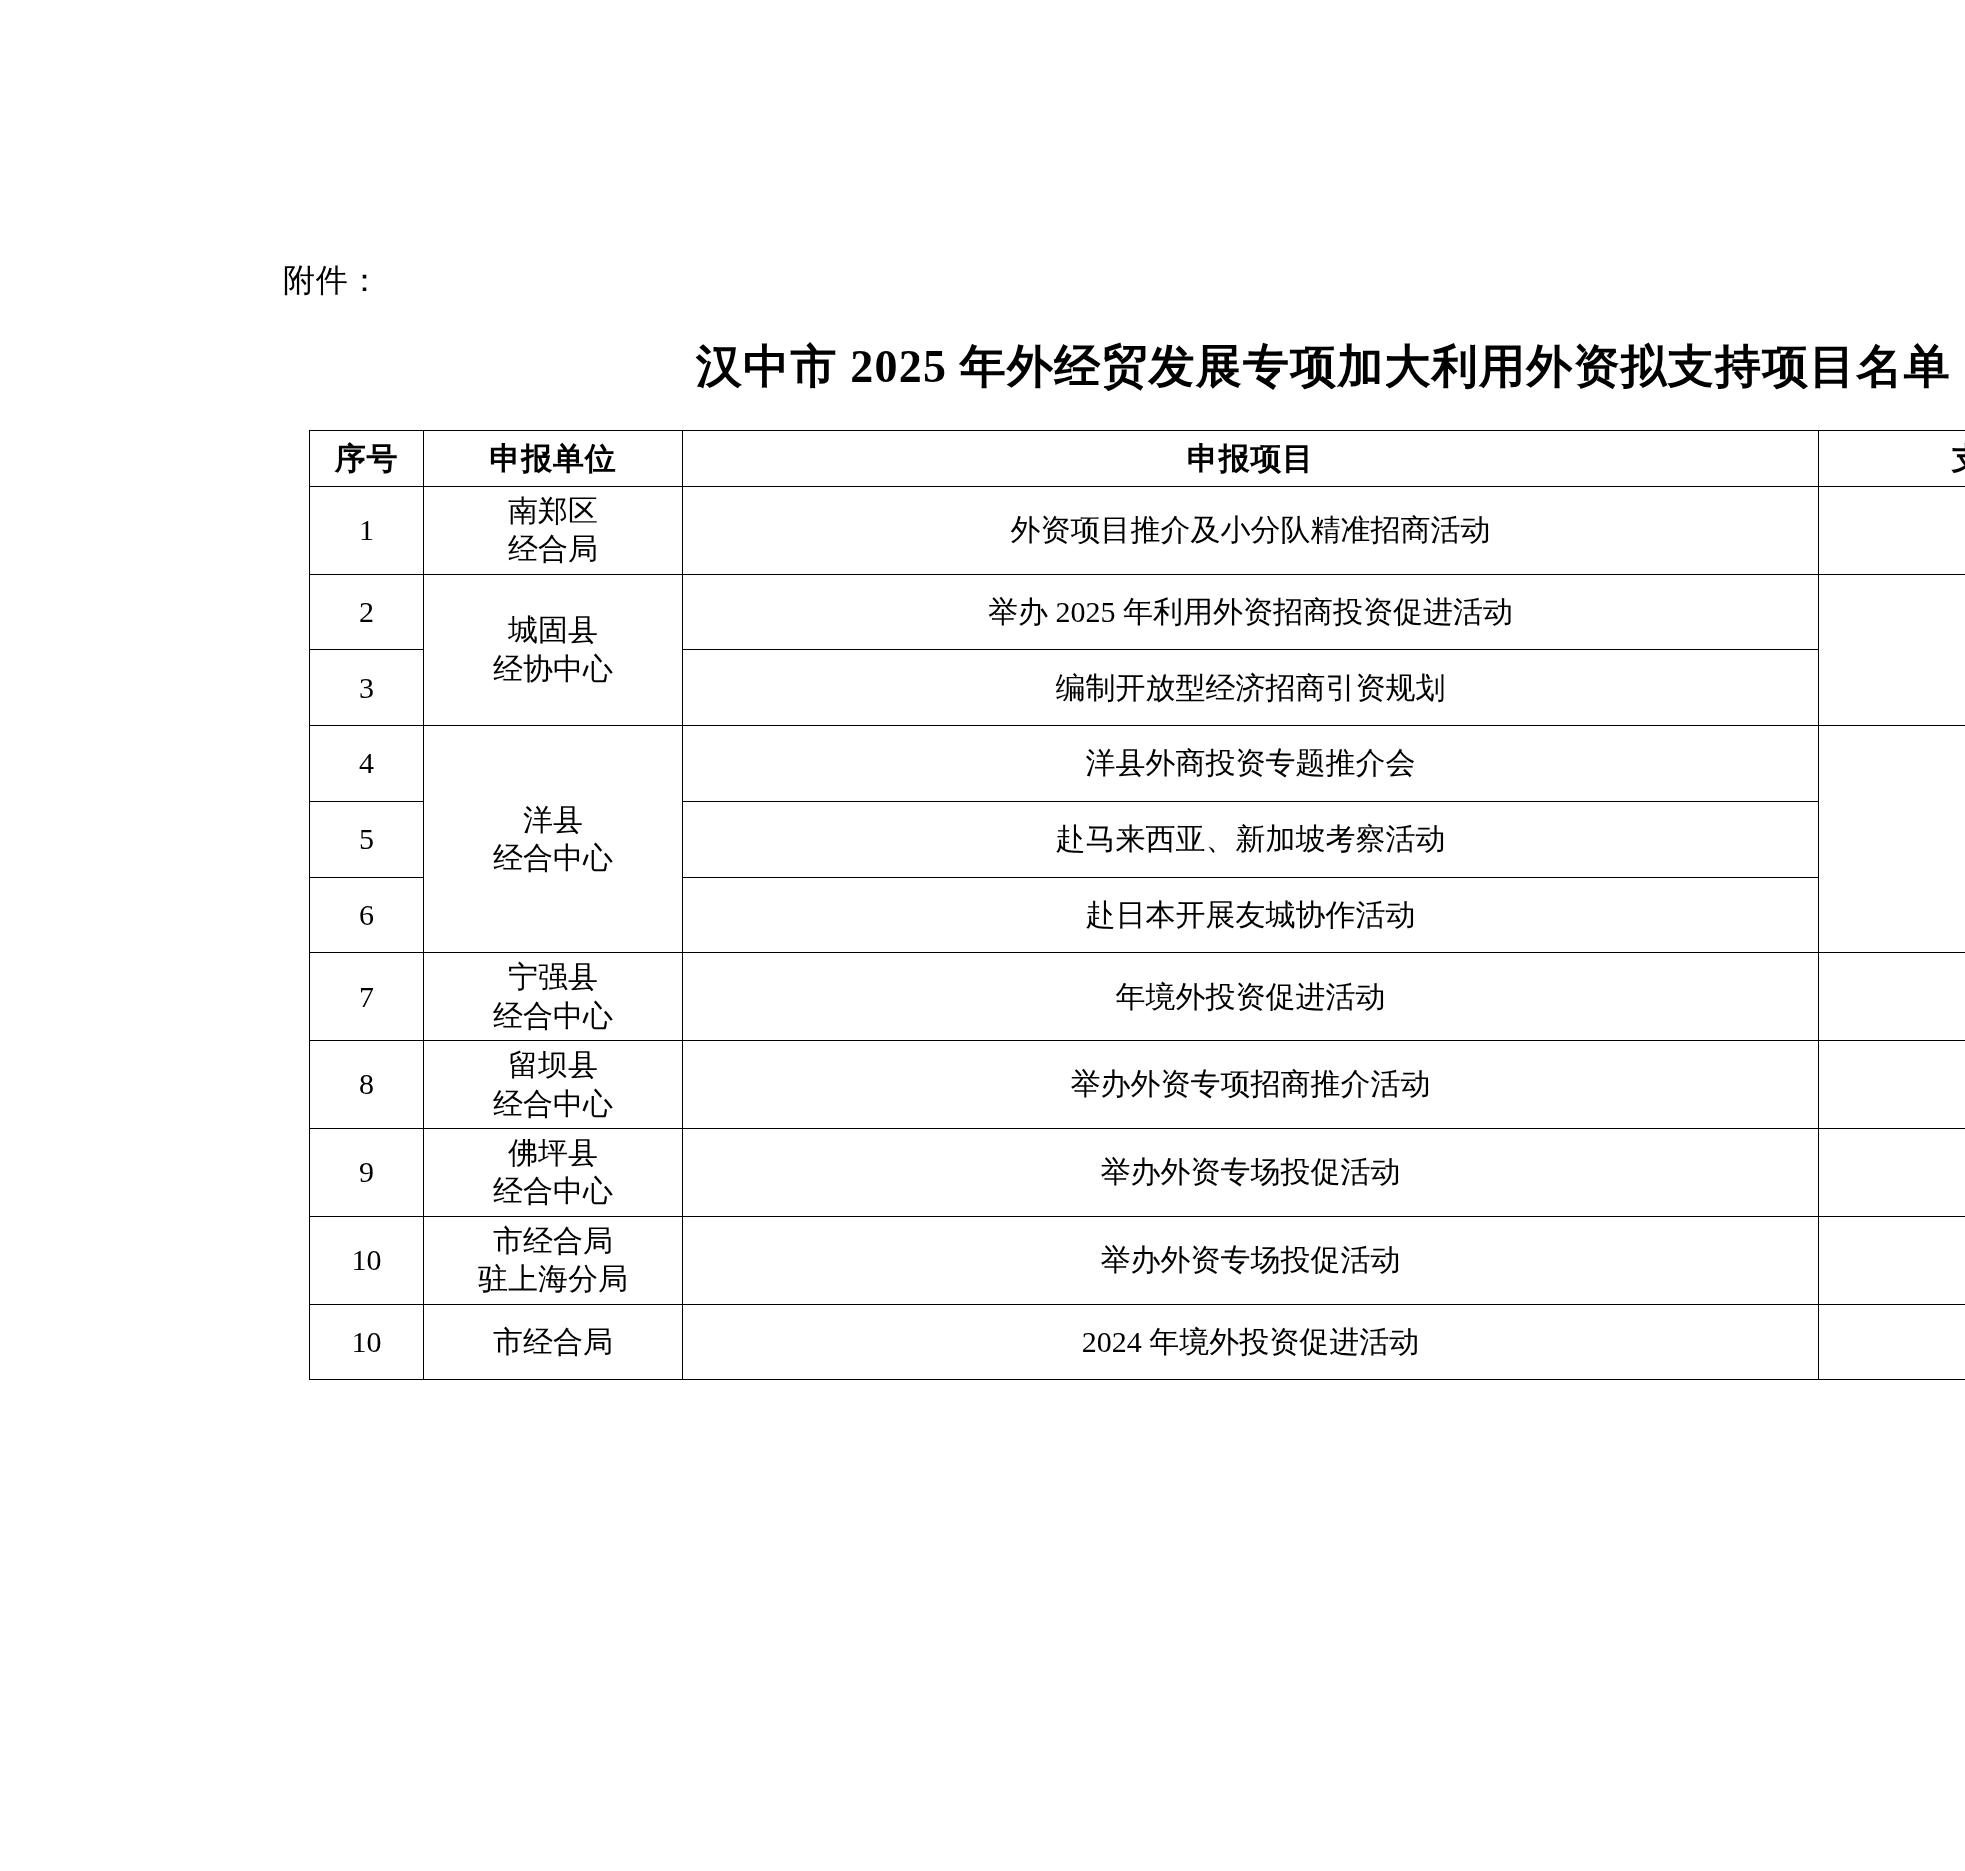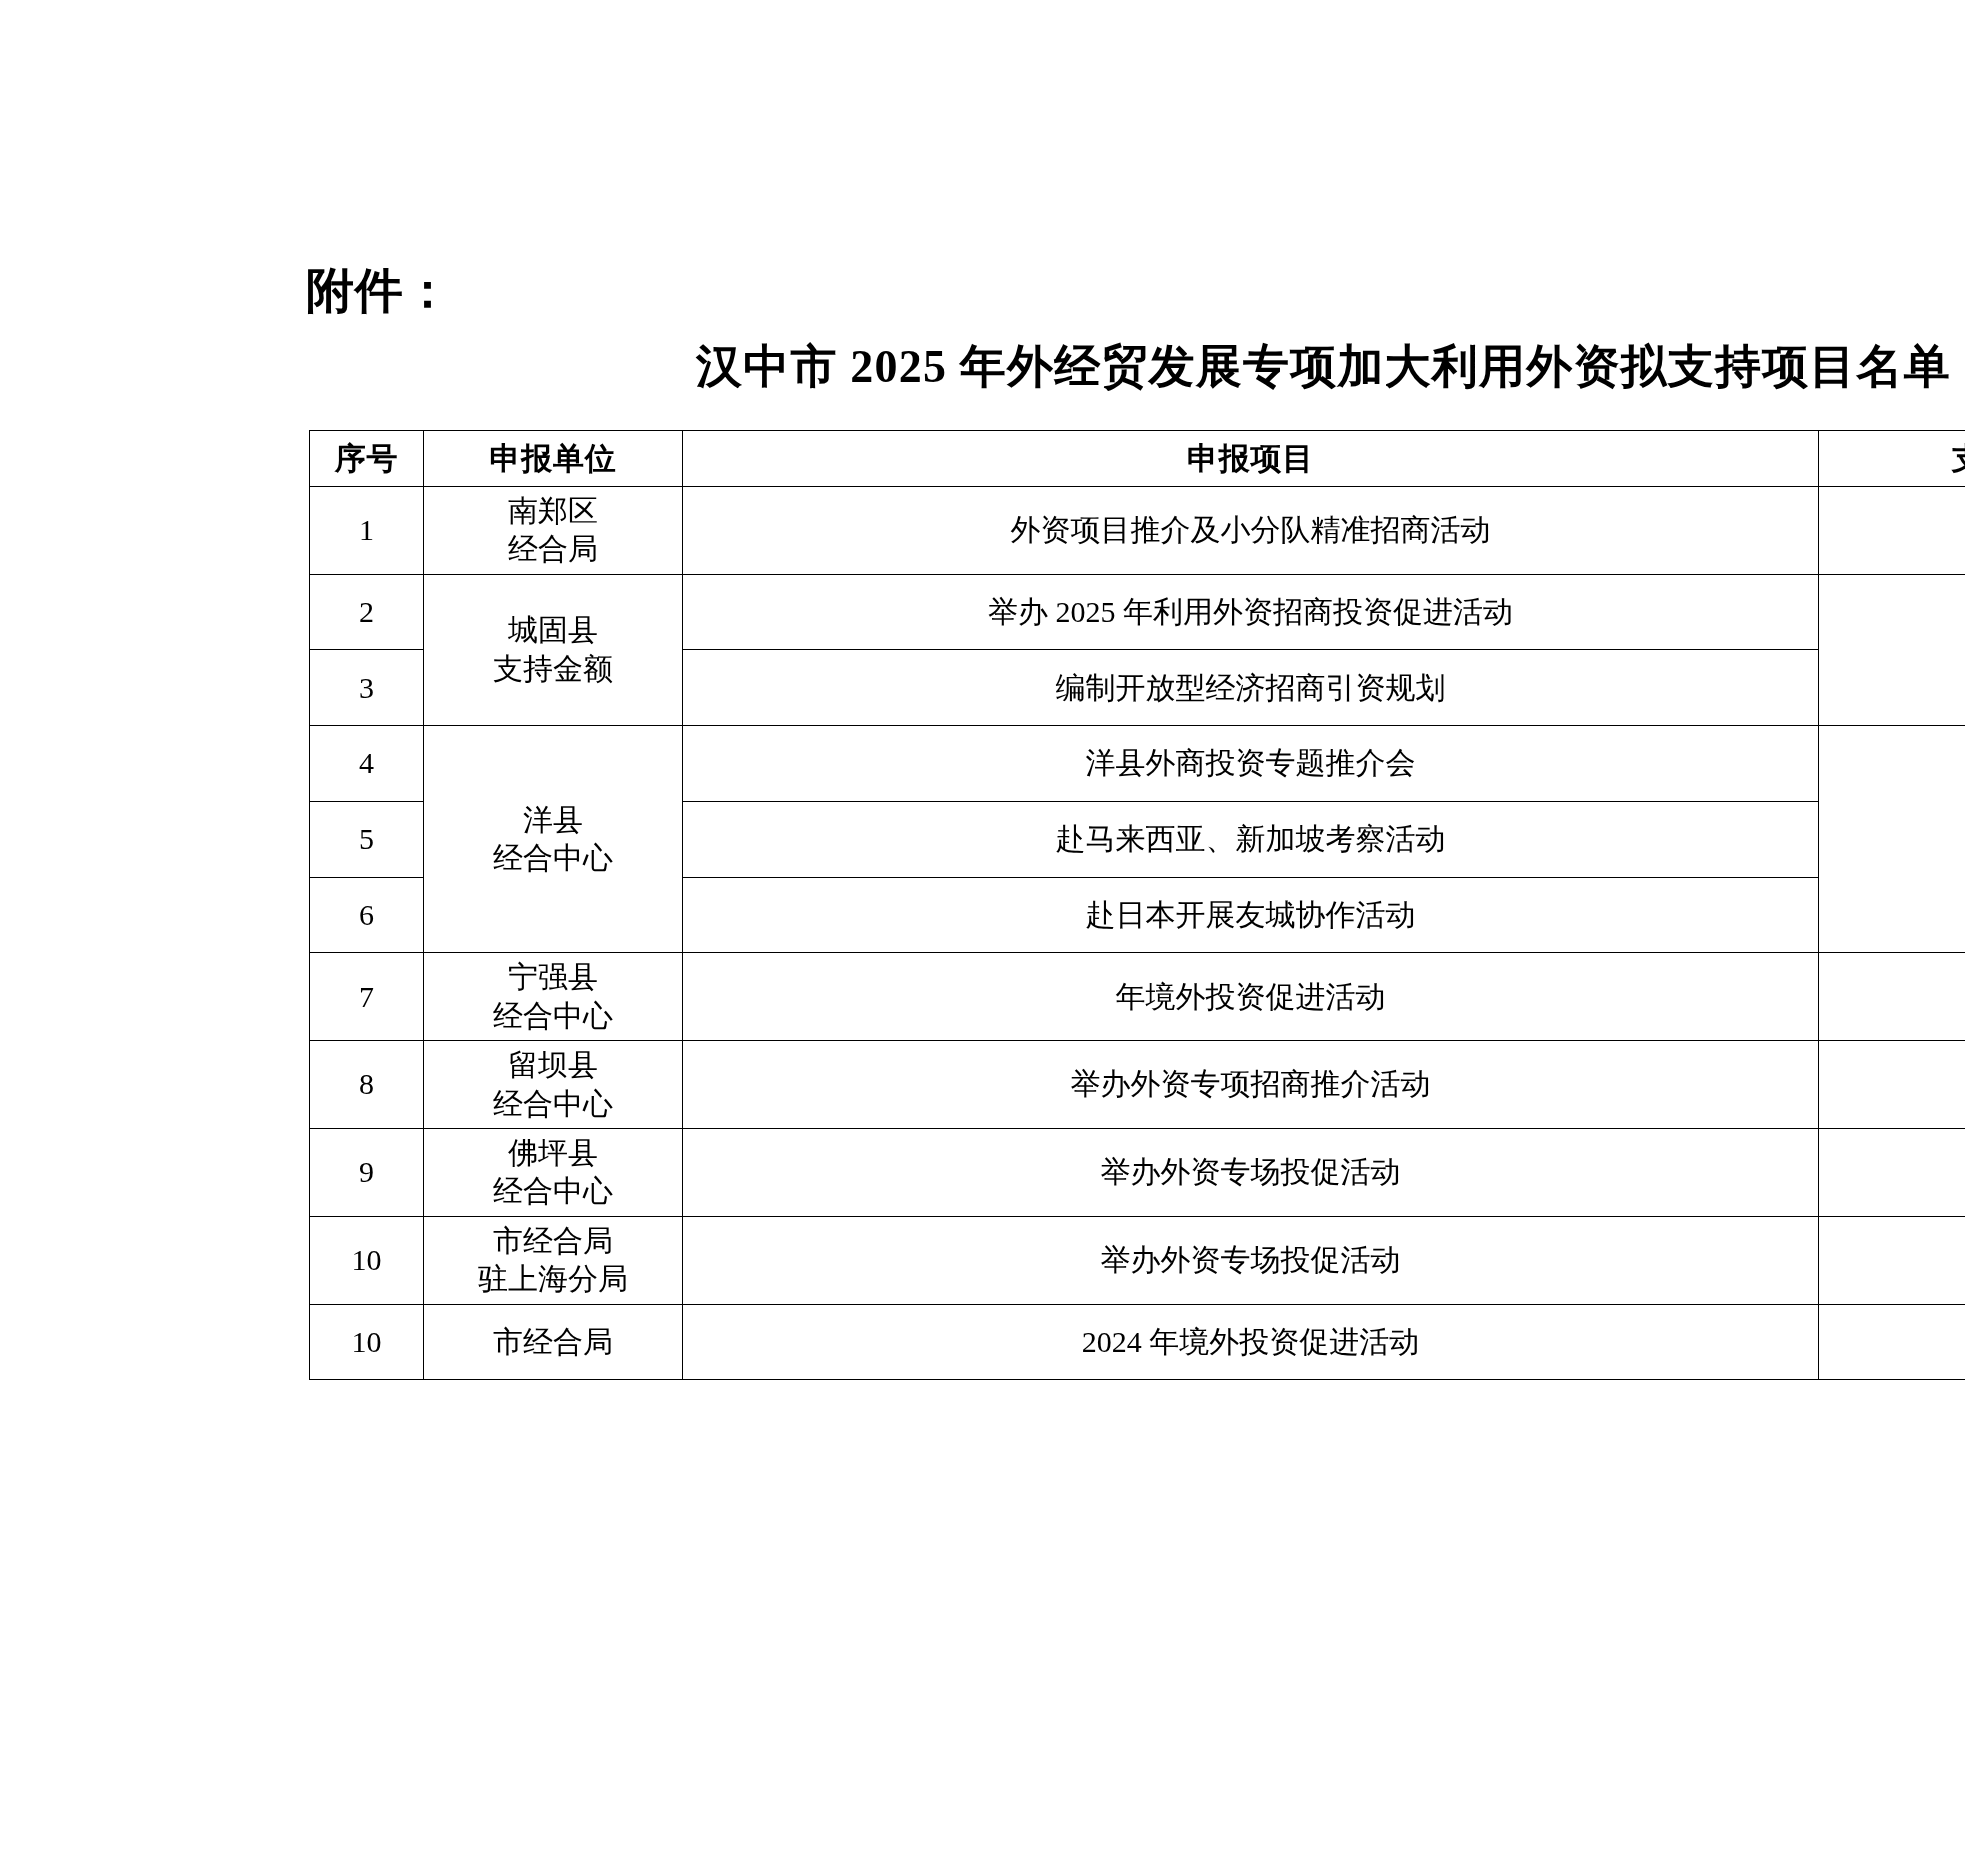--- a/index.html
+++ b/index.html
@@ -15,24 +15,24 @@
     width: 2647px;
     height: 1872px;
     position: relative;
     background: #ffffff;
     box-sizing: border-box;
     padding: 0;
     overflow: hidden;
   }
   .attachment-label {
     position: absolute;
-    left: 306px;
+    left: 283px;
     top: 259px;
-    font-size: 48px;
-    font-weight: bold;
+    font-size: 32px;
+    font-weight: normal;
     letter-spacing: 0.8px;
     font-family: "Liberation Serif", "DejaVu Serif", serif;
   }
   .doc-title {
     position: absolute;
     left: 0;
     right: 0;
     top: 336px;
     text-align: center;
     font-size: 46px;
@@ -107,21 +107,21 @@
           <tr class="row-tall">
             <td>1</td>
             <td class="cell-two-line nowrap">南郑区
 经合局</td>
             <td>外资项目推介及小分队精准招商活动</td>
             <td>10</td>
           </tr>
           <tr class="row-mid">
             <td>2</td>
             <td class="cell-two-line nowrap" rowspan="2">城固县
-支持金额</td>
+经协中心</td>
             <td>举办 2025 年利用外资招商投资促进活动</td>
             <td rowspan="2">20</td>
           </tr>
           <tr class="row-mid">
             <td>3</td>
             <td>编制开放型经济招商引资规划</td>
           </tr>
           <tr class="row-mid">
             <td>4</td>
             <td class="cell-two-line nowrap" rowspan="3">洋县

